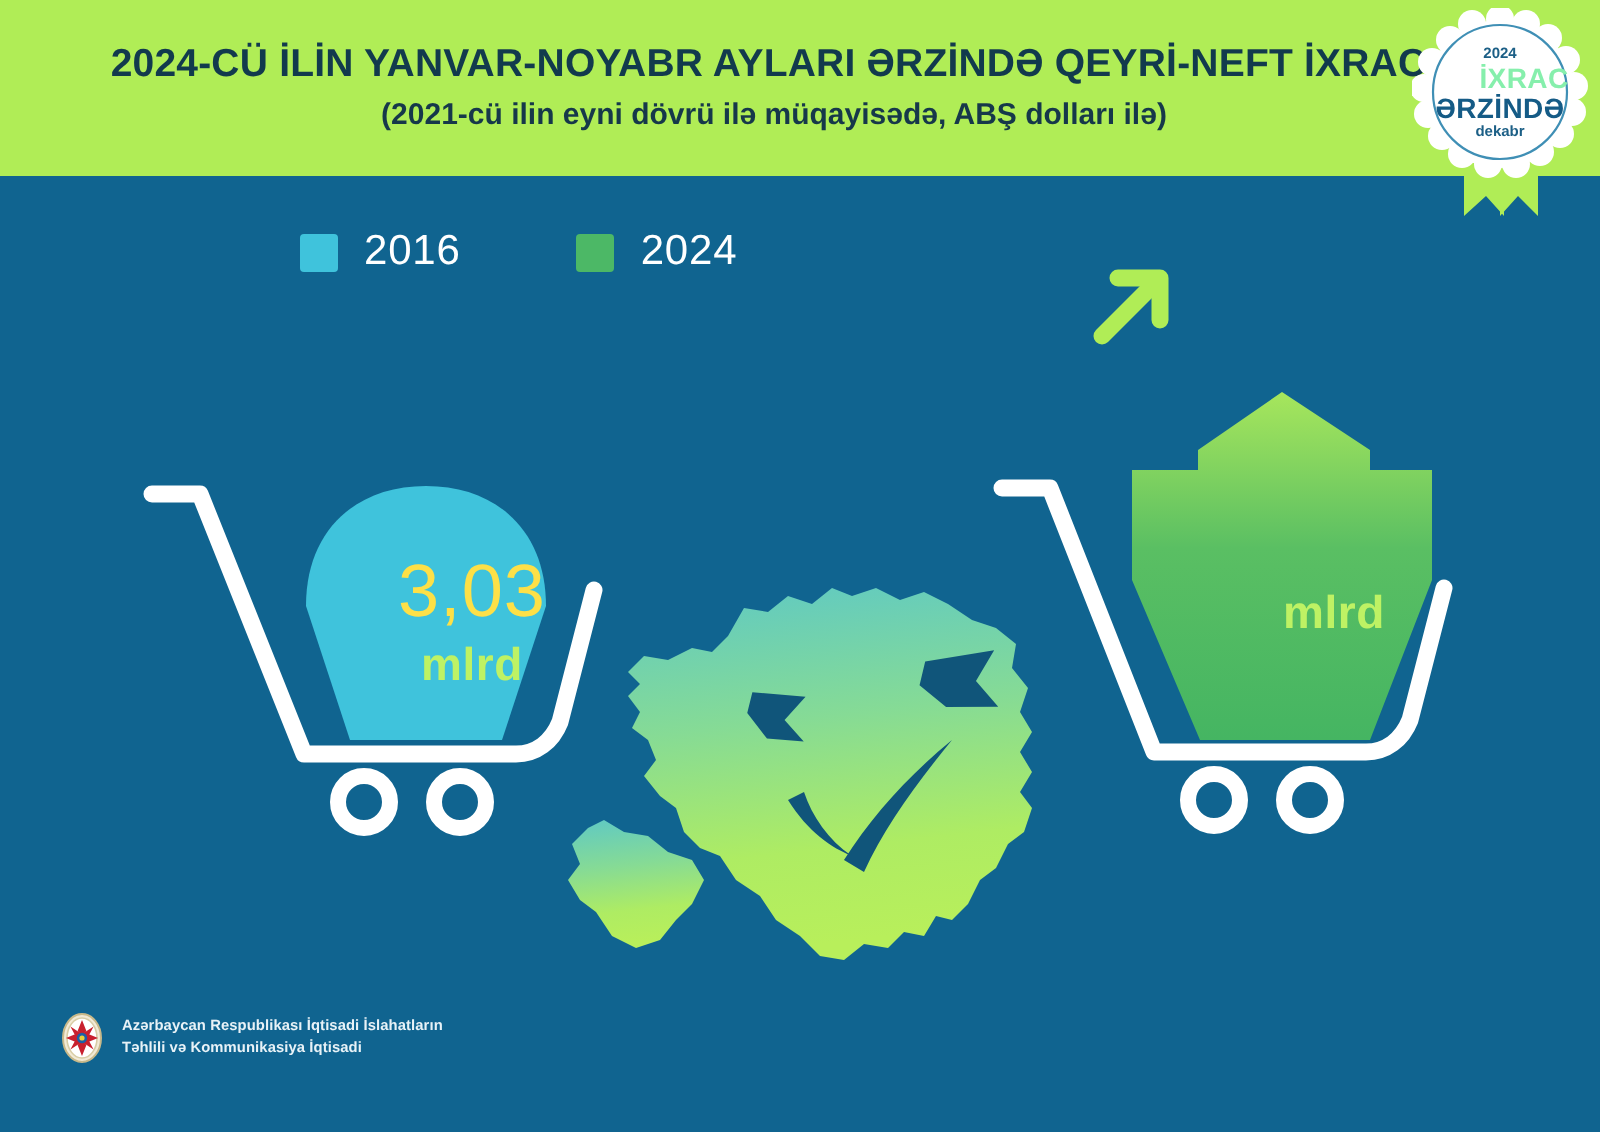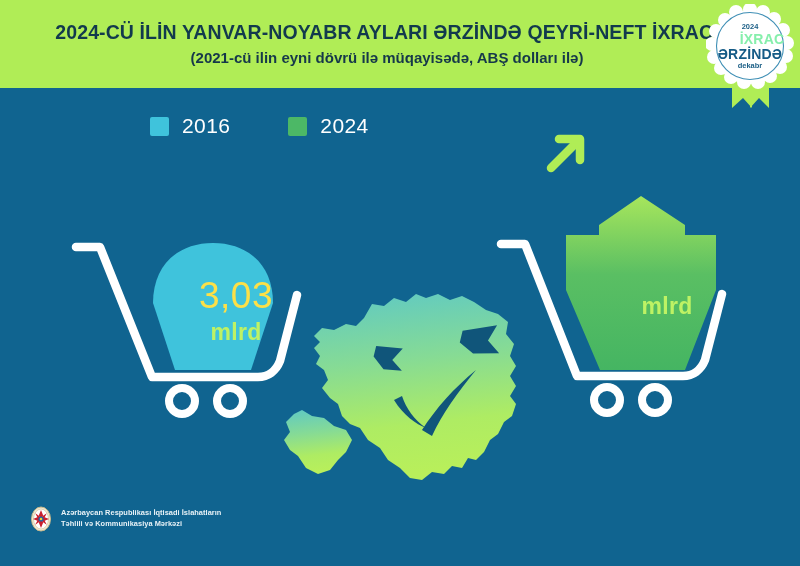--- a/index.html
+++ b/index.html
@@ -234,17 +234,17 @@
         <path d="M5.2 8.2 L10 11.4 L11 14 L7.6 12.8 Z"></path>
         <path d="M16.8 19.8 L12 16.6 L11 14 L14.4 15.2 Z"></path>
         <path d="M16.8 8.2 L12 11.4 L11 14 L14.4 12.8 Z"></path>
         <path d="M5.2 19.8 L10 16.6 L11 14 L7.6 15.2 Z"></path>
       </g>
       <circle cx="11" cy="14" r="2.6" fill="#1b5fa8"></circle>
       <circle cx="11" cy="14" r="1.3" fill="#e8cf3a"></circle>
     </svg>
     <div class="footer-text">
       <div class="footer-line">Azərbaycan Respublikası İqtisadi İslahatların</div>
-      <div class="footer-line">Təhlili və Kommunikasiya Mərkəzi</div>
+      <div class="footer-line">Təhlili və Kommunikasiya İqtisadi</div>
     </div>
   </div>
 
 </div>
 
 </body></html>

